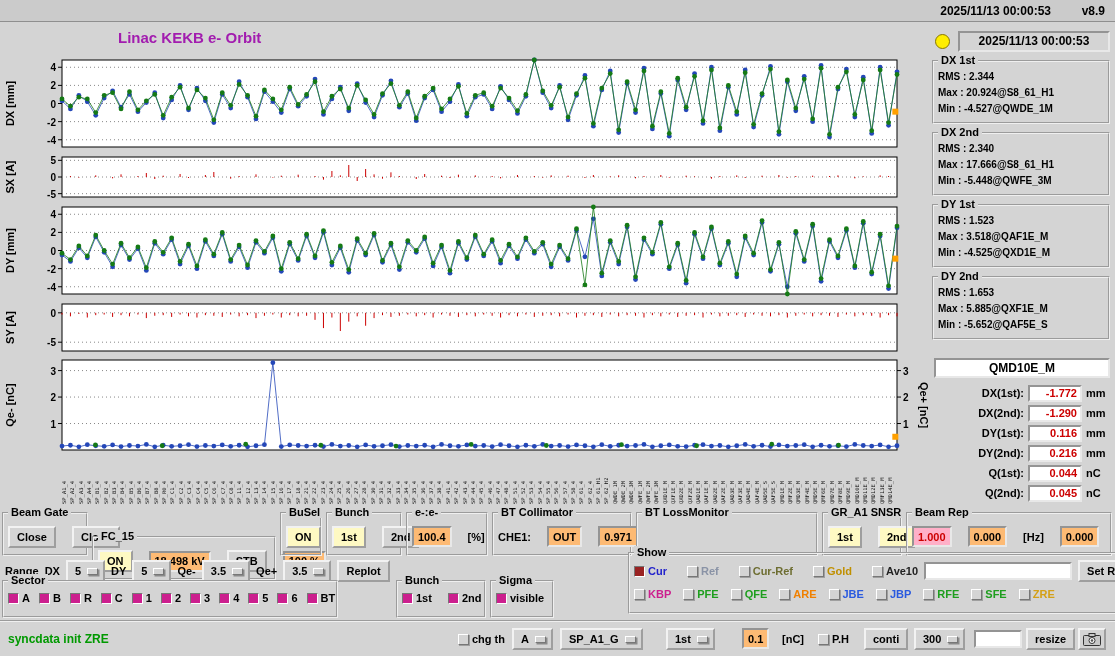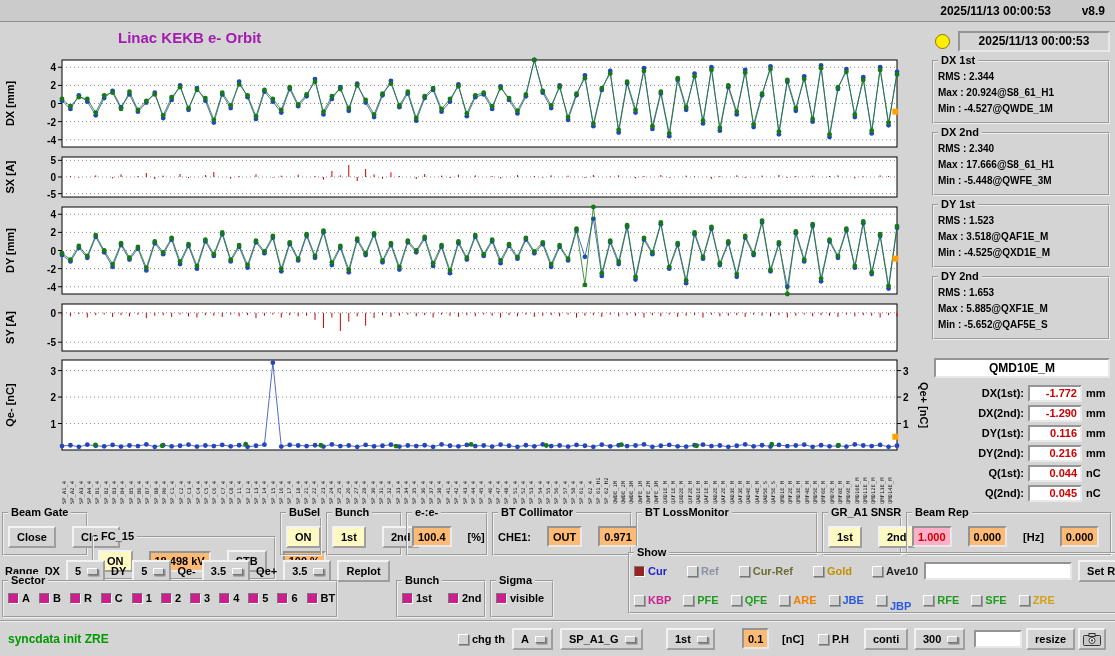--- a/index.html
+++ b/index.html
@@ -1229,21 +1229,21 @@
         <span class="cbitem">
           <span class="cb"></span>
           <span style="color: rgb(240, 128, 0);">ARE</span>
         </span>
         <span class="cbitem">
           <span class="cb"></span>
           <span style="color: rgb(42, 90, 223);">JBE</span>
         </span>
         <span class="cbitem">
           <span class="cb"></span>
-          <span style="color: rgb(42, 90, 223); margin-top: 12px;">JBP</span>
+          <span style="color: rgb(42, 90, 223);">JBP</span>
         </span>
         <span class="cbitem">
           <span class="cb"></span>
           <span style="color: rgb(30, 158, 30);">RFE</span>
         </span>
         <span class="cbitem">
           <span class="cb"></span>
           <span style="color: rgb(30, 158, 30);">SFE</span>
         </span>
         <span class="cbitem">

